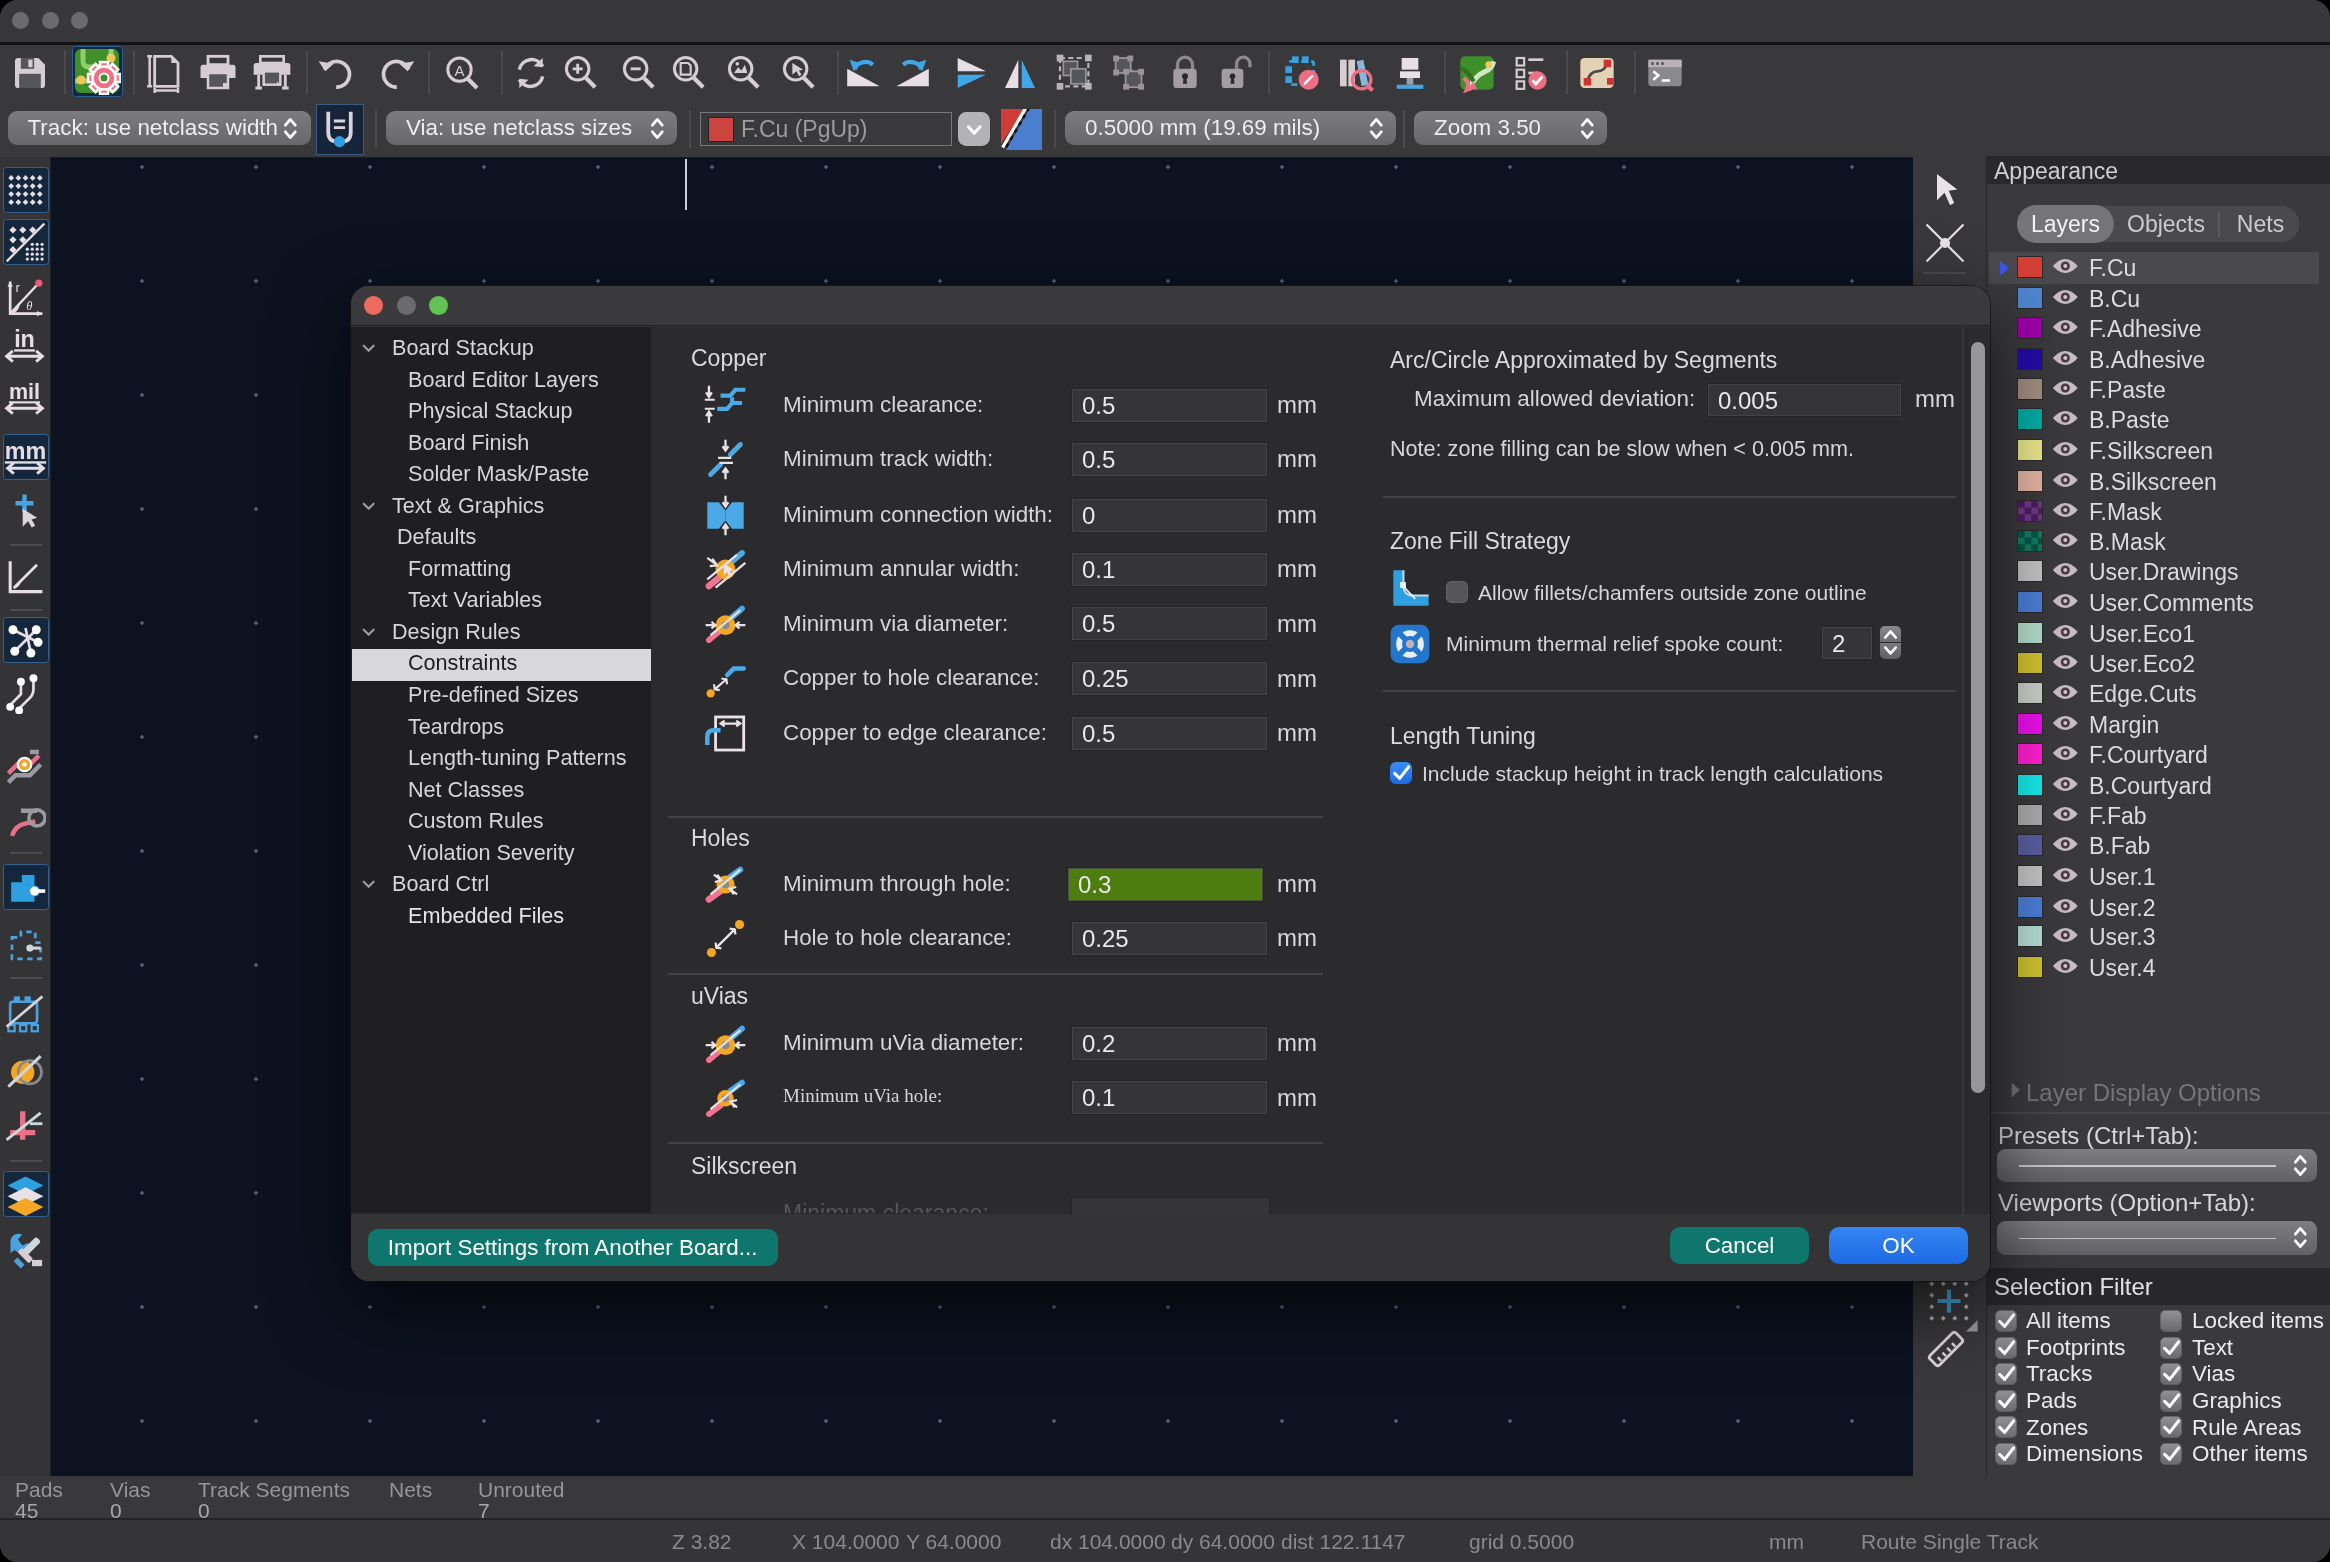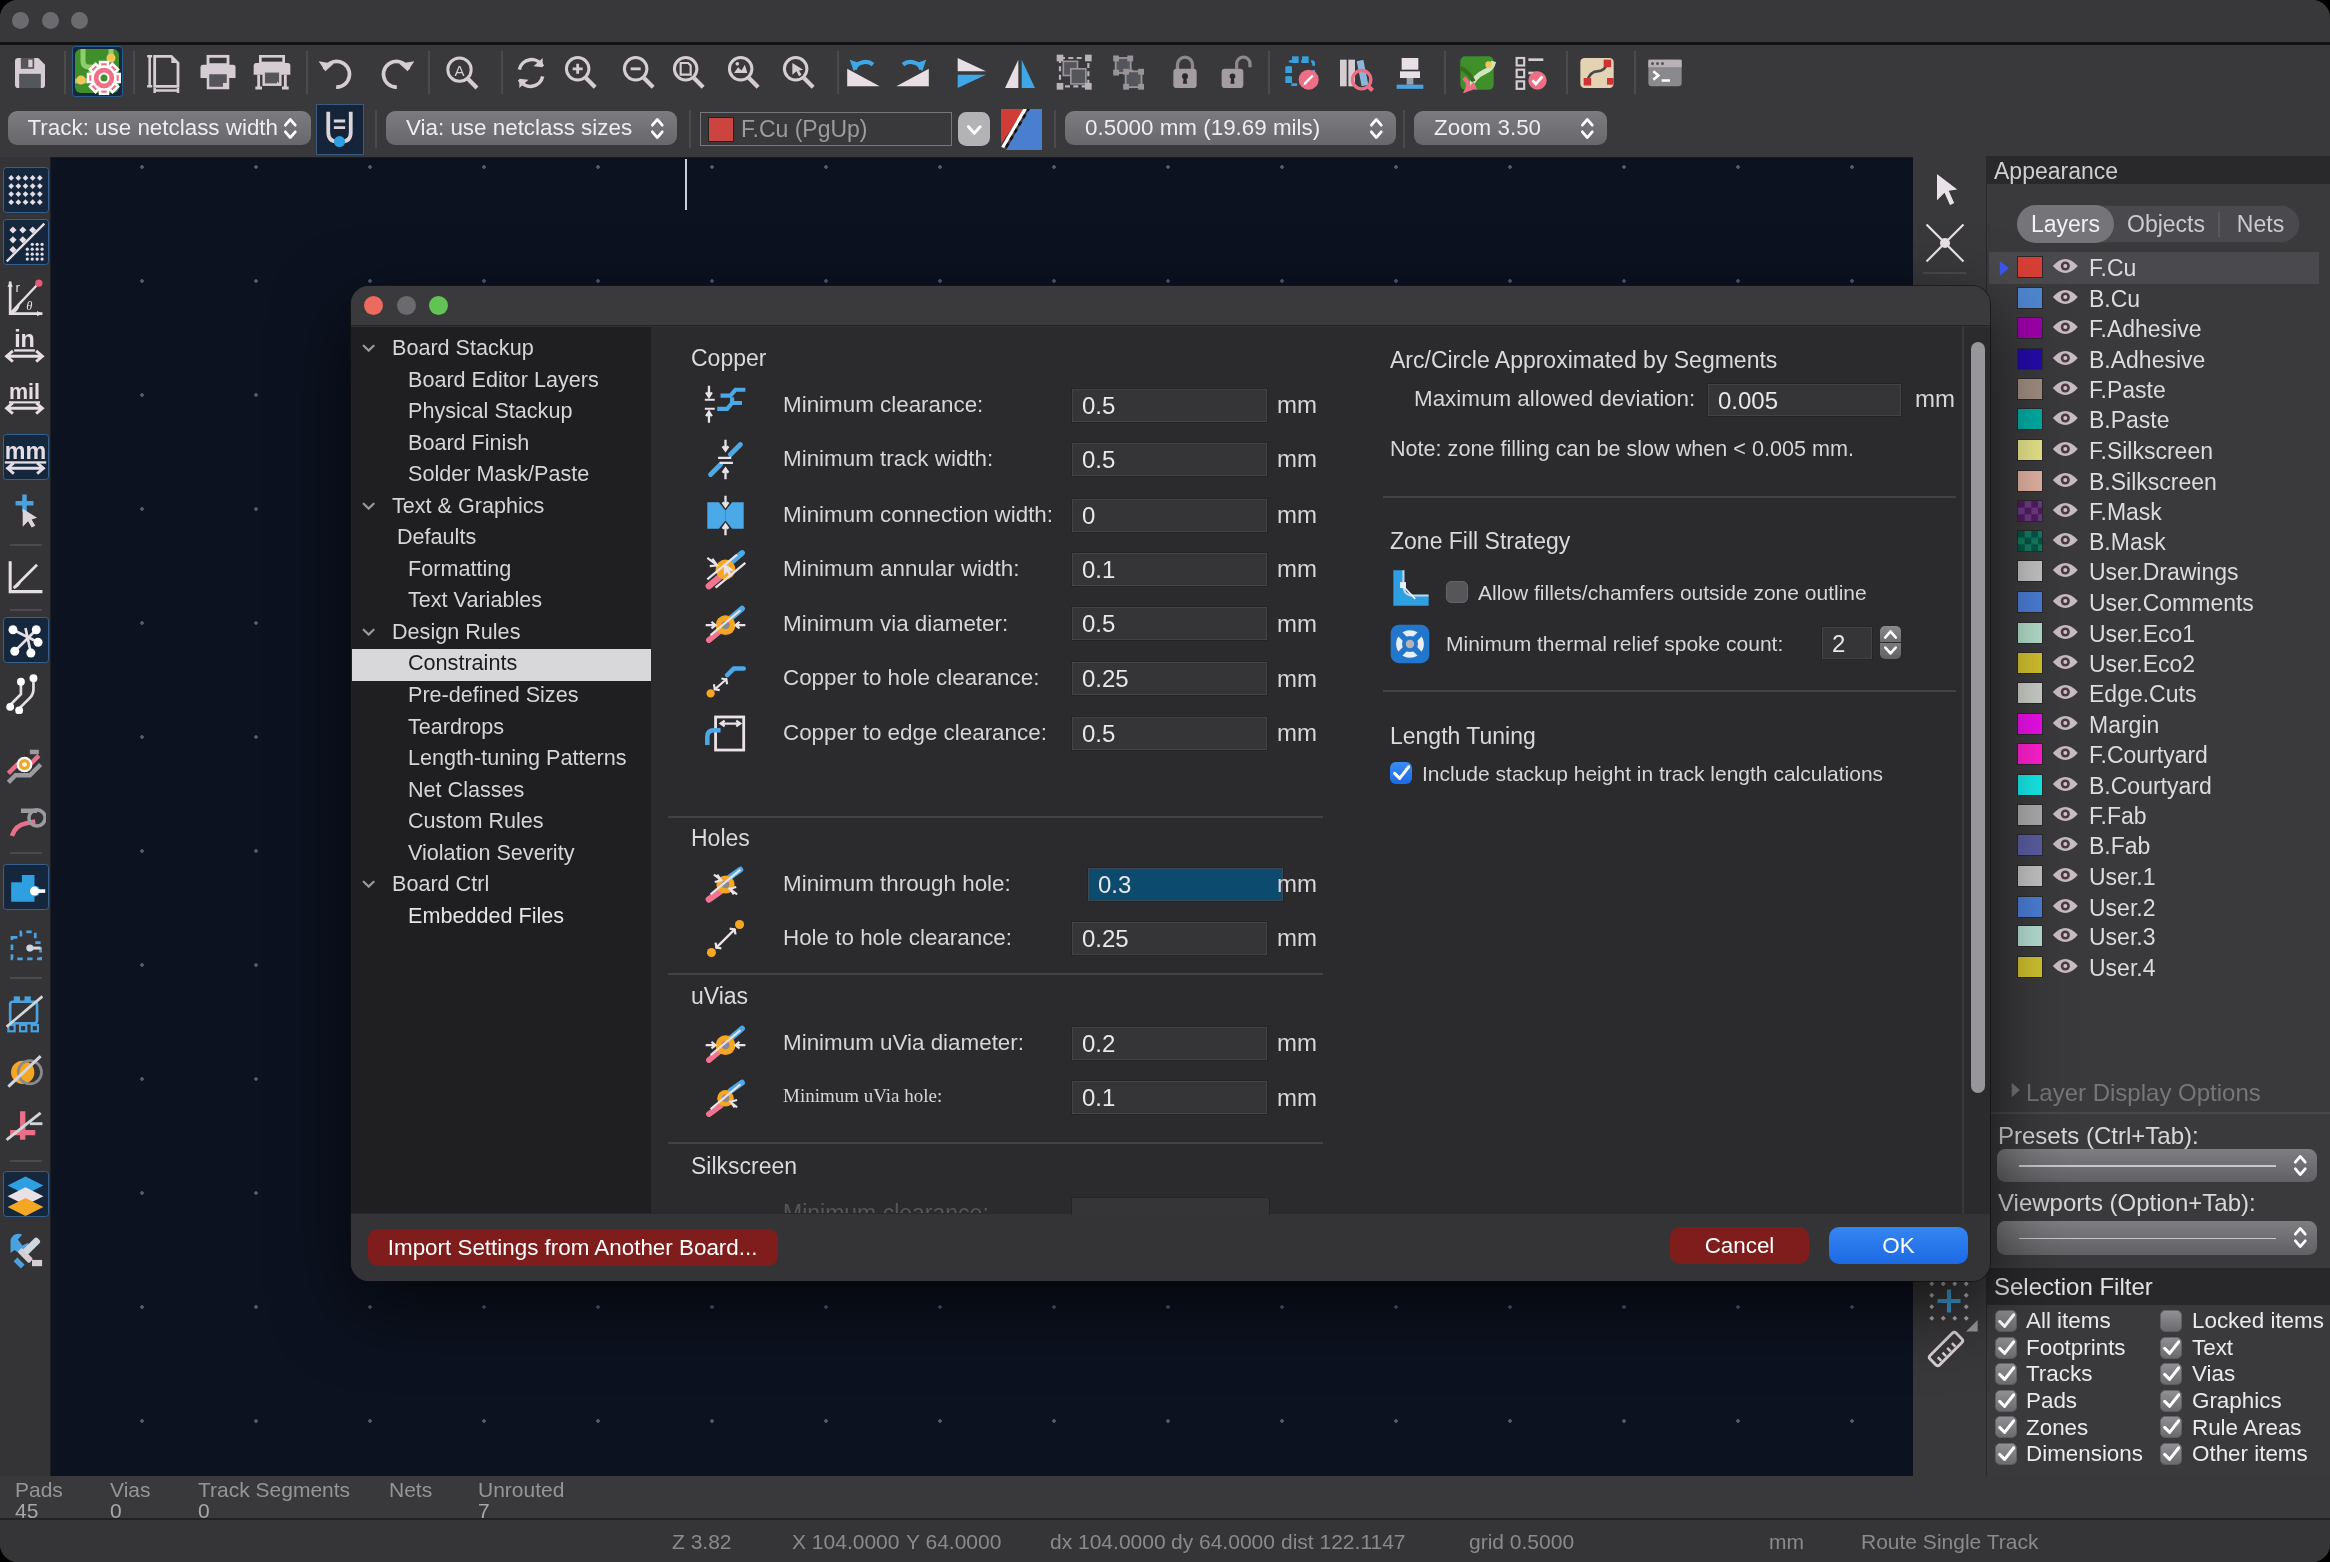--- a/index.html
+++ b/index.html
@@ -22,21 +22,21 @@
 .lsw{position:absolute;left:31px;top:4.2px;width:26px;height:21.6px;border:0.8px solid #2a2a2c;box-sizing:border-box;}
 .llab{position:absolute;left:103px;top:3.3px;color:#dcdcde;font-size:23px;}
 .leye{position:absolute;left:66px;top:5px;}
 .cbx{position:absolute;width:22.4px;height:22.4px;border-radius:5.8px;
  background:linear-gradient(#929296,#69696d);box-shadow:inset 0 0 0 0.8px #5a5a5e;}
 .cbx svg{position:absolute;left:2.5px;top:3.3px;}
 .sflab{position:absolute;color:#ebebed;font-size:22.4px;}
 .stl{color:#96969a;font-size:21px;position:absolute;}
 .stv{color:#a8a8aa;font-size:21px;position:absolute;}
 .btn{position:absolute;height:37px;border-radius:10px;color:#ffffff;font-size:22.4px;
- text-align:center;background:#7f1d1d;}
+ text-align:center;background:#0f766e;}
 </style></head><body>
 <svg width="0" height="0" style="position:absolute">
     <defs>
 <symbol id="eye" viewBox="0 0 32 20">
  <path d="M1 10 Q16 -7 31 10 Q16 27 1 10 Z" fill="#c6bcc2"></path>
  <circle cx="16" cy="10" r="5.5" fill="#4a3a44"></circle>
  <circle cx="16" cy="10" r="2.4" fill="#cfc5cb"></circle>
 </symbol>
 <symbol id="updown" viewBox="0 0 20 28">
  <path d="M4 10 L10 3 L16 10" stroke="#fff" stroke-width="3.4" fill="none" stroke-linecap="round" stroke-linejoin="round"></path>
@@ -982,21 +982,21 @@
     <div class="abs" style="left:340px;top:539px;color:#dadadc;font-size:23px;">Holes</div>
     <div class="abs" style="left:353px;top:577px;width:43px;height:43px;"><svg viewBox="0 0 52 52" width="43" height="43">
         <path d="M30 18 L44 8" stroke="#4ba9e8" stroke-width="7" stroke-linecap="round"></path>
         <path d="M6 44 L20 34" stroke="#f2738f" stroke-width="8" stroke-linecap="round"></path>
         <circle cx="26" cy="26" r="11" fill="#f5a623"></circle>
         <circle cx="26" cy="26" r="4.5" fill="#8a8a8e"></circle>
         <path d="M40 38 L32 32 M36 38 L31 31 L39 29 M12 14 L20 20 M16 14 L21 21 L13 23" stroke="#e9e2e8" stroke-width="2.6" fill="none"></path>
         <line x1="8" y1="38" x2="44" y2="8" stroke="#e9e2e8" stroke-width="2.6"></line>
       </svg></div>
     <div class="abs" style="left:432px;top:585px;color:#d6d6d8;font-size:22.4px;">Minimum through hole:</div>
-    <div class="abs" style="left:736px;top:581px;width:197px;height:35px;background:#0c4a6e;border:1.7px solid #242426;box-shadow:inset 0 0 0 0.8px #4a4a4d;box-sizing:border-box;">
+    <div class="abs" style="left:716px;top:581px;width:197px;height:35px;background:#4d7c0f;border:1.7px solid #242426;box-shadow:inset 0 0 0 0.8px #4a4a4d;box-sizing:border-box;">
       <span style="position:absolute;left:10px;top:2.5px;color:#e8e8ea;font-size:24px;">0.3</span>
     </div>
     <div class="abs" style="left:926px;top:584px;color:#d6d6d8;font-size:24px;">mm</div>
     <div class="abs" style="left:353px;top:631px;width:43px;height:43px;"><svg viewBox="0 0 52 52" width="43" height="43">
         <circle cx="9" cy="43" r="5.5" fill="#f5a623"></circle>
         <circle cx="43" cy="9" r="5.5" fill="#f5a623"></circle>
         <path d="M14 38 L38 14 M14 31 L15 37 L21 38 M38 21 L37 15 L31 14" stroke="#e9e2e8" stroke-width="2.8" fill="none"></path>
       </svg></div>
     <div class="abs" style="left:432px;top:639px;color:#d6d6d8;font-size:22.4px;">Hole to hole clearance:</div>
     <div class="abs" style="left:720px;top:635px;width:197px;height:35px;background:#353537;border:1.7px solid #242426;box-shadow:inset 0 0 0 0.8px #4a4a4d;box-sizing:border-box;">

